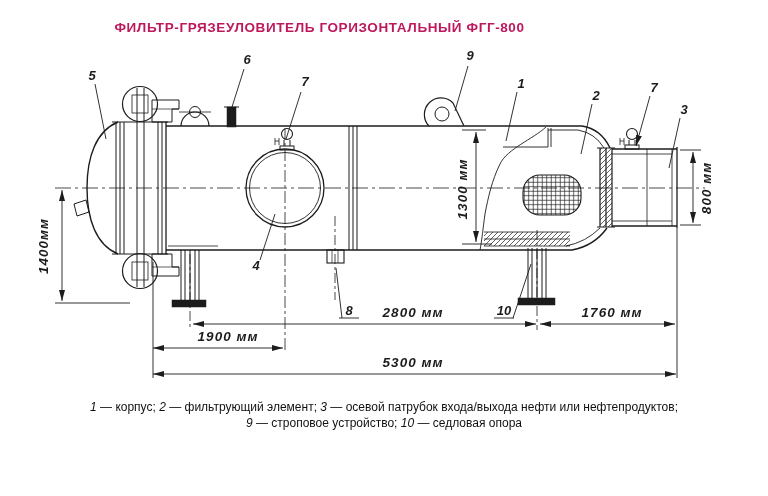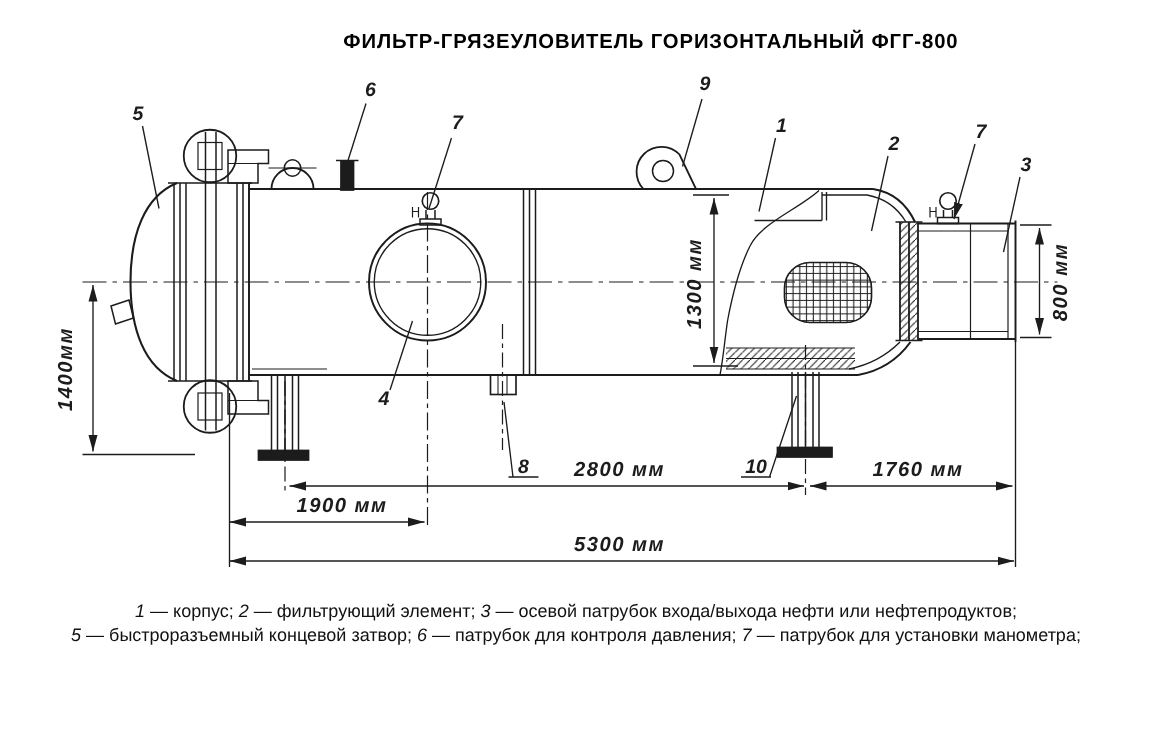--- a/index.html
+++ b/index.html
@@ -1,20 +1,20 @@
 <!DOCTYPE html>
 <html><head>
 <meta charset="utf-8">
 <style>
   html,body{margin:0;padding:0;}
   body{width:768px;height:496px;background:#ffffff;overflow:hidden;
        font-family:"Liberation Sans", sans-serif;}
   .stage{position:relative;width:768px;height:496px;background:#fff;}
-  .title{position:absolute;top:20px;left:0;width:639px;text-align:right;
-         font-size:13.5px;font-weight:700;letter-spacing:.6px;color:#000000;}
+  .title{position:absolute;top:20px;left:0;width:639px;text-align:center;
+         font-size:13.5px;font-weight:700;letter-spacing:.6px;color:#be185d;}
   .legend{position:absolute;top:399px;left:0;width:768px;text-align:center;
           font-size:12px;line-height:16.4px;color:#111;}
   .legend i{font-style:italic;}
   svg{position:absolute;top:0;left:0;}
   .dim-text{font-size:13.5px;font-style:italic;font-weight:600;
             letter-spacing:1px;fill:#1c1c1c;}
   .callout{font-size:13px;font-style:italic;font-weight:700;fill:#1c1c1c;}
 </style>
 </head>
 <body>
@@ -198,15 +198,15 @@
       <text class="callout" x="654" y="92" text-anchor="middle">7</text>
       <text class="callout" x="684" y="114" text-anchor="middle">3</text>
       <text class="callout" x="256" y="270" text-anchor="middle">4</text>
       <text class="callout" x="349" y="315" text-anchor="middle">8</text>
       <text class="callout" x="504" y="315" text-anchor="middle">10</text>
     </g>
   </svg>
 
   <div class="legend">
     <div><i>1</i> — корпус; <i>2</i> — фильтрующий элемент; <i>3</i> — осевой патрубок входа/выхода нефти или нефтепродуктов;</div>
-    <div><i>5</i> — быстроразъемный концевой затвор; <i>6</i> — патрубок для контроля давления; <i>7</i> — патрубок для установки манометра;</div>
+    <div><i>9</i> — строповое устройство; <i>10</i> — седловая опора</div>
   </div>
 </div>
 
 </body></html>

